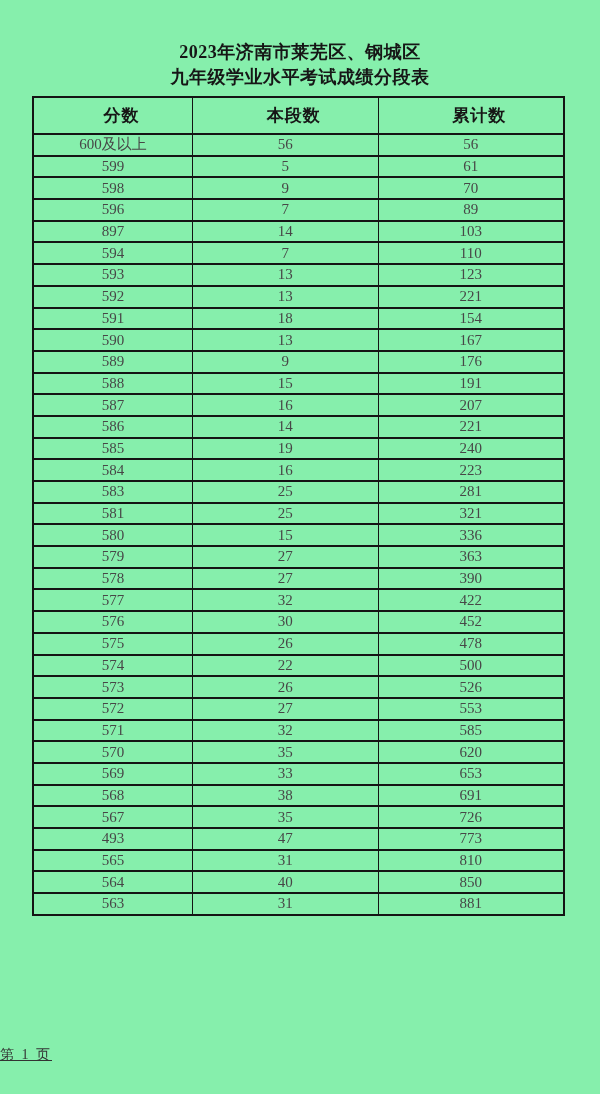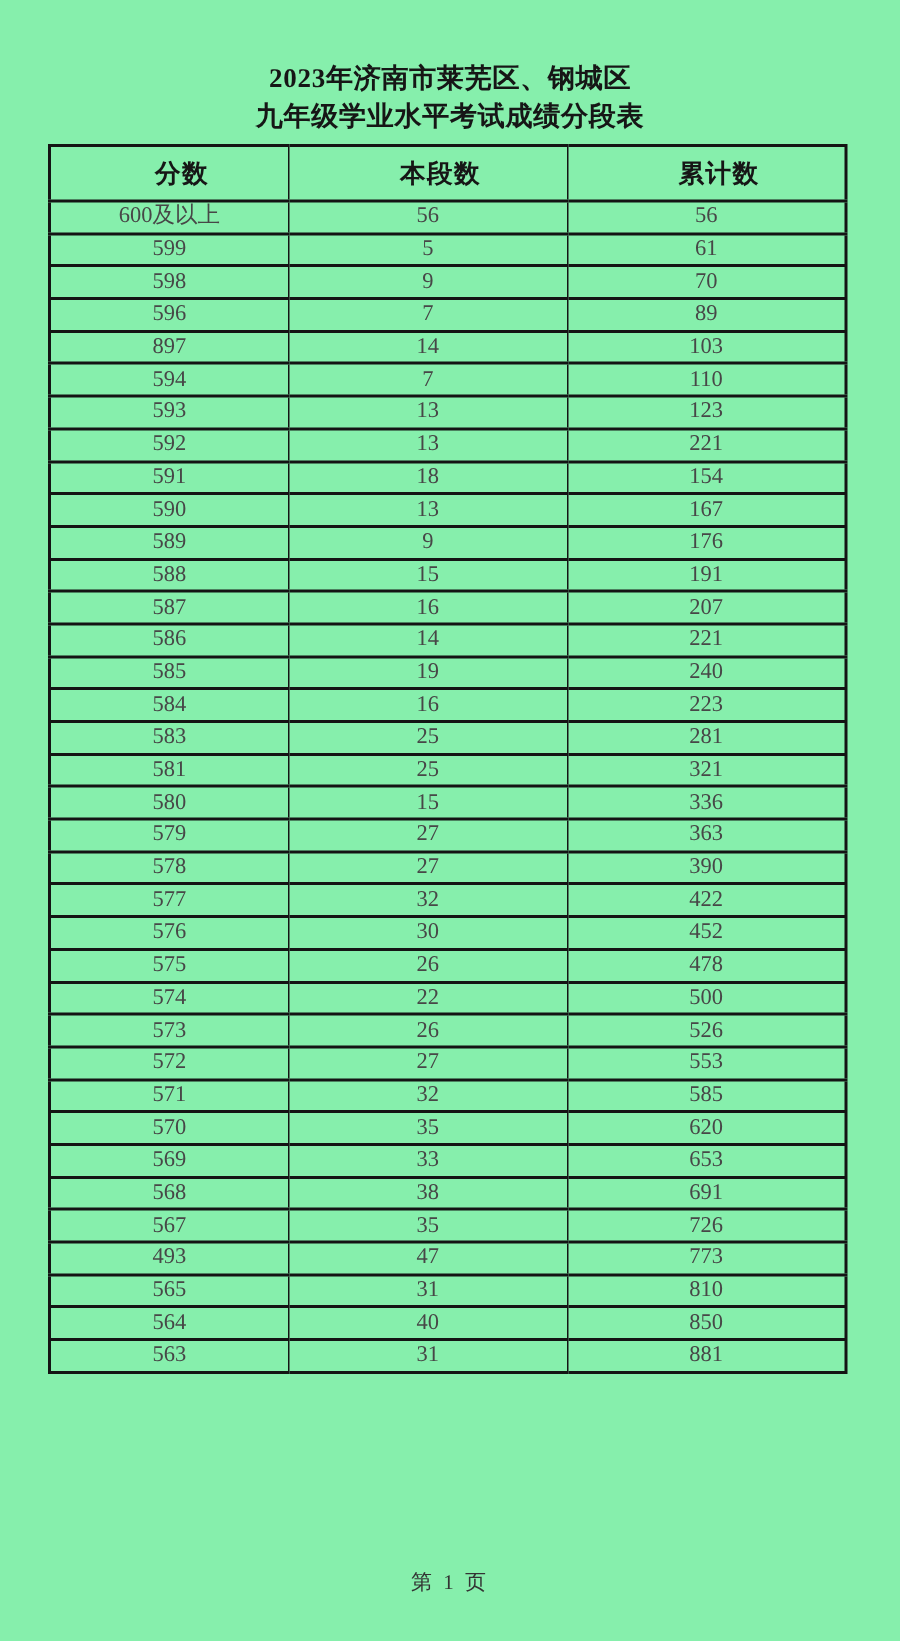--- a/index.html
+++ b/index.html
@@ -58,24 +58,25 @@
     color: #474747;
     text-align: center;
     vertical-align: middle;
     line-height: 1;
   }
   .footer {
     position: absolute;
     left: 0;
     top: 1046px;
     width: 600px;
-    text-align: center;
+    text-align: left;
     font-size: 14px;
     color: #333333;
     letter-spacing: 2px;
+    text-decoration: underline;
   }
 </style>
 </head>
 <body>
 
 <div class="page">
 
   <div class="title-block">
     <div class="title-line">2023年济南市莱芜区、钢城区</div>
     <div class="title-line">九年级学业水平考试成绩分段表</div>

